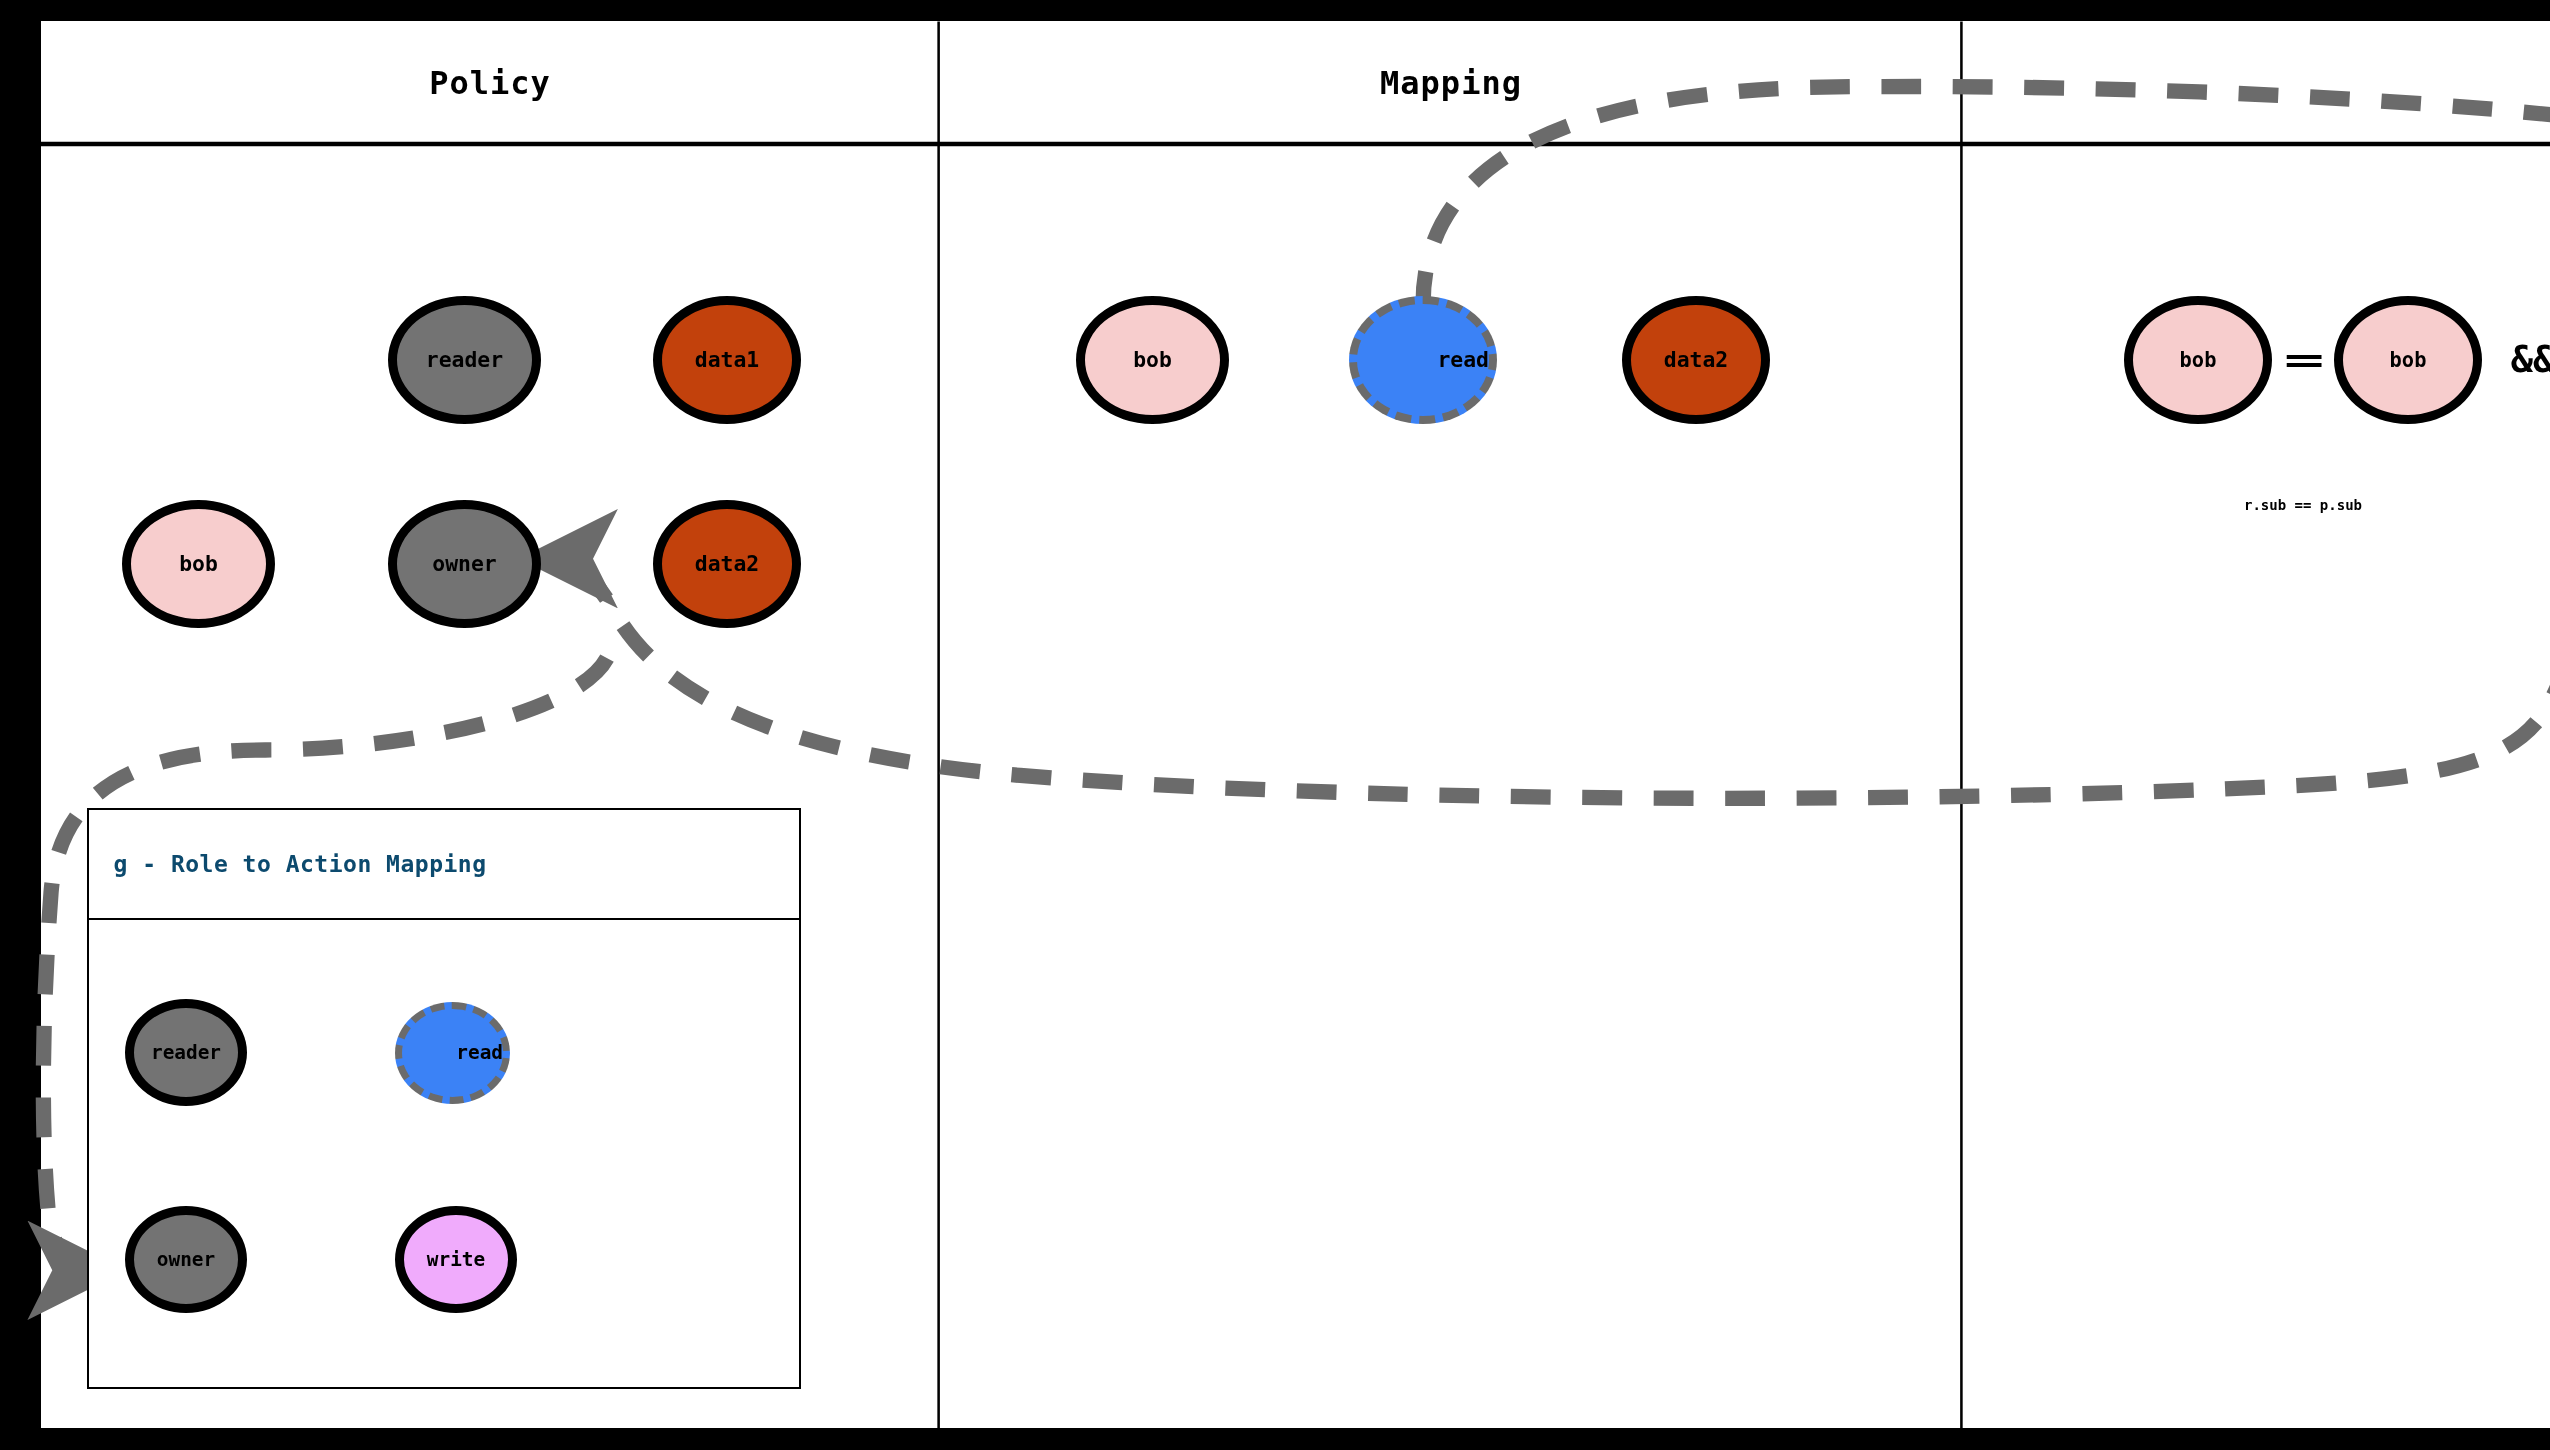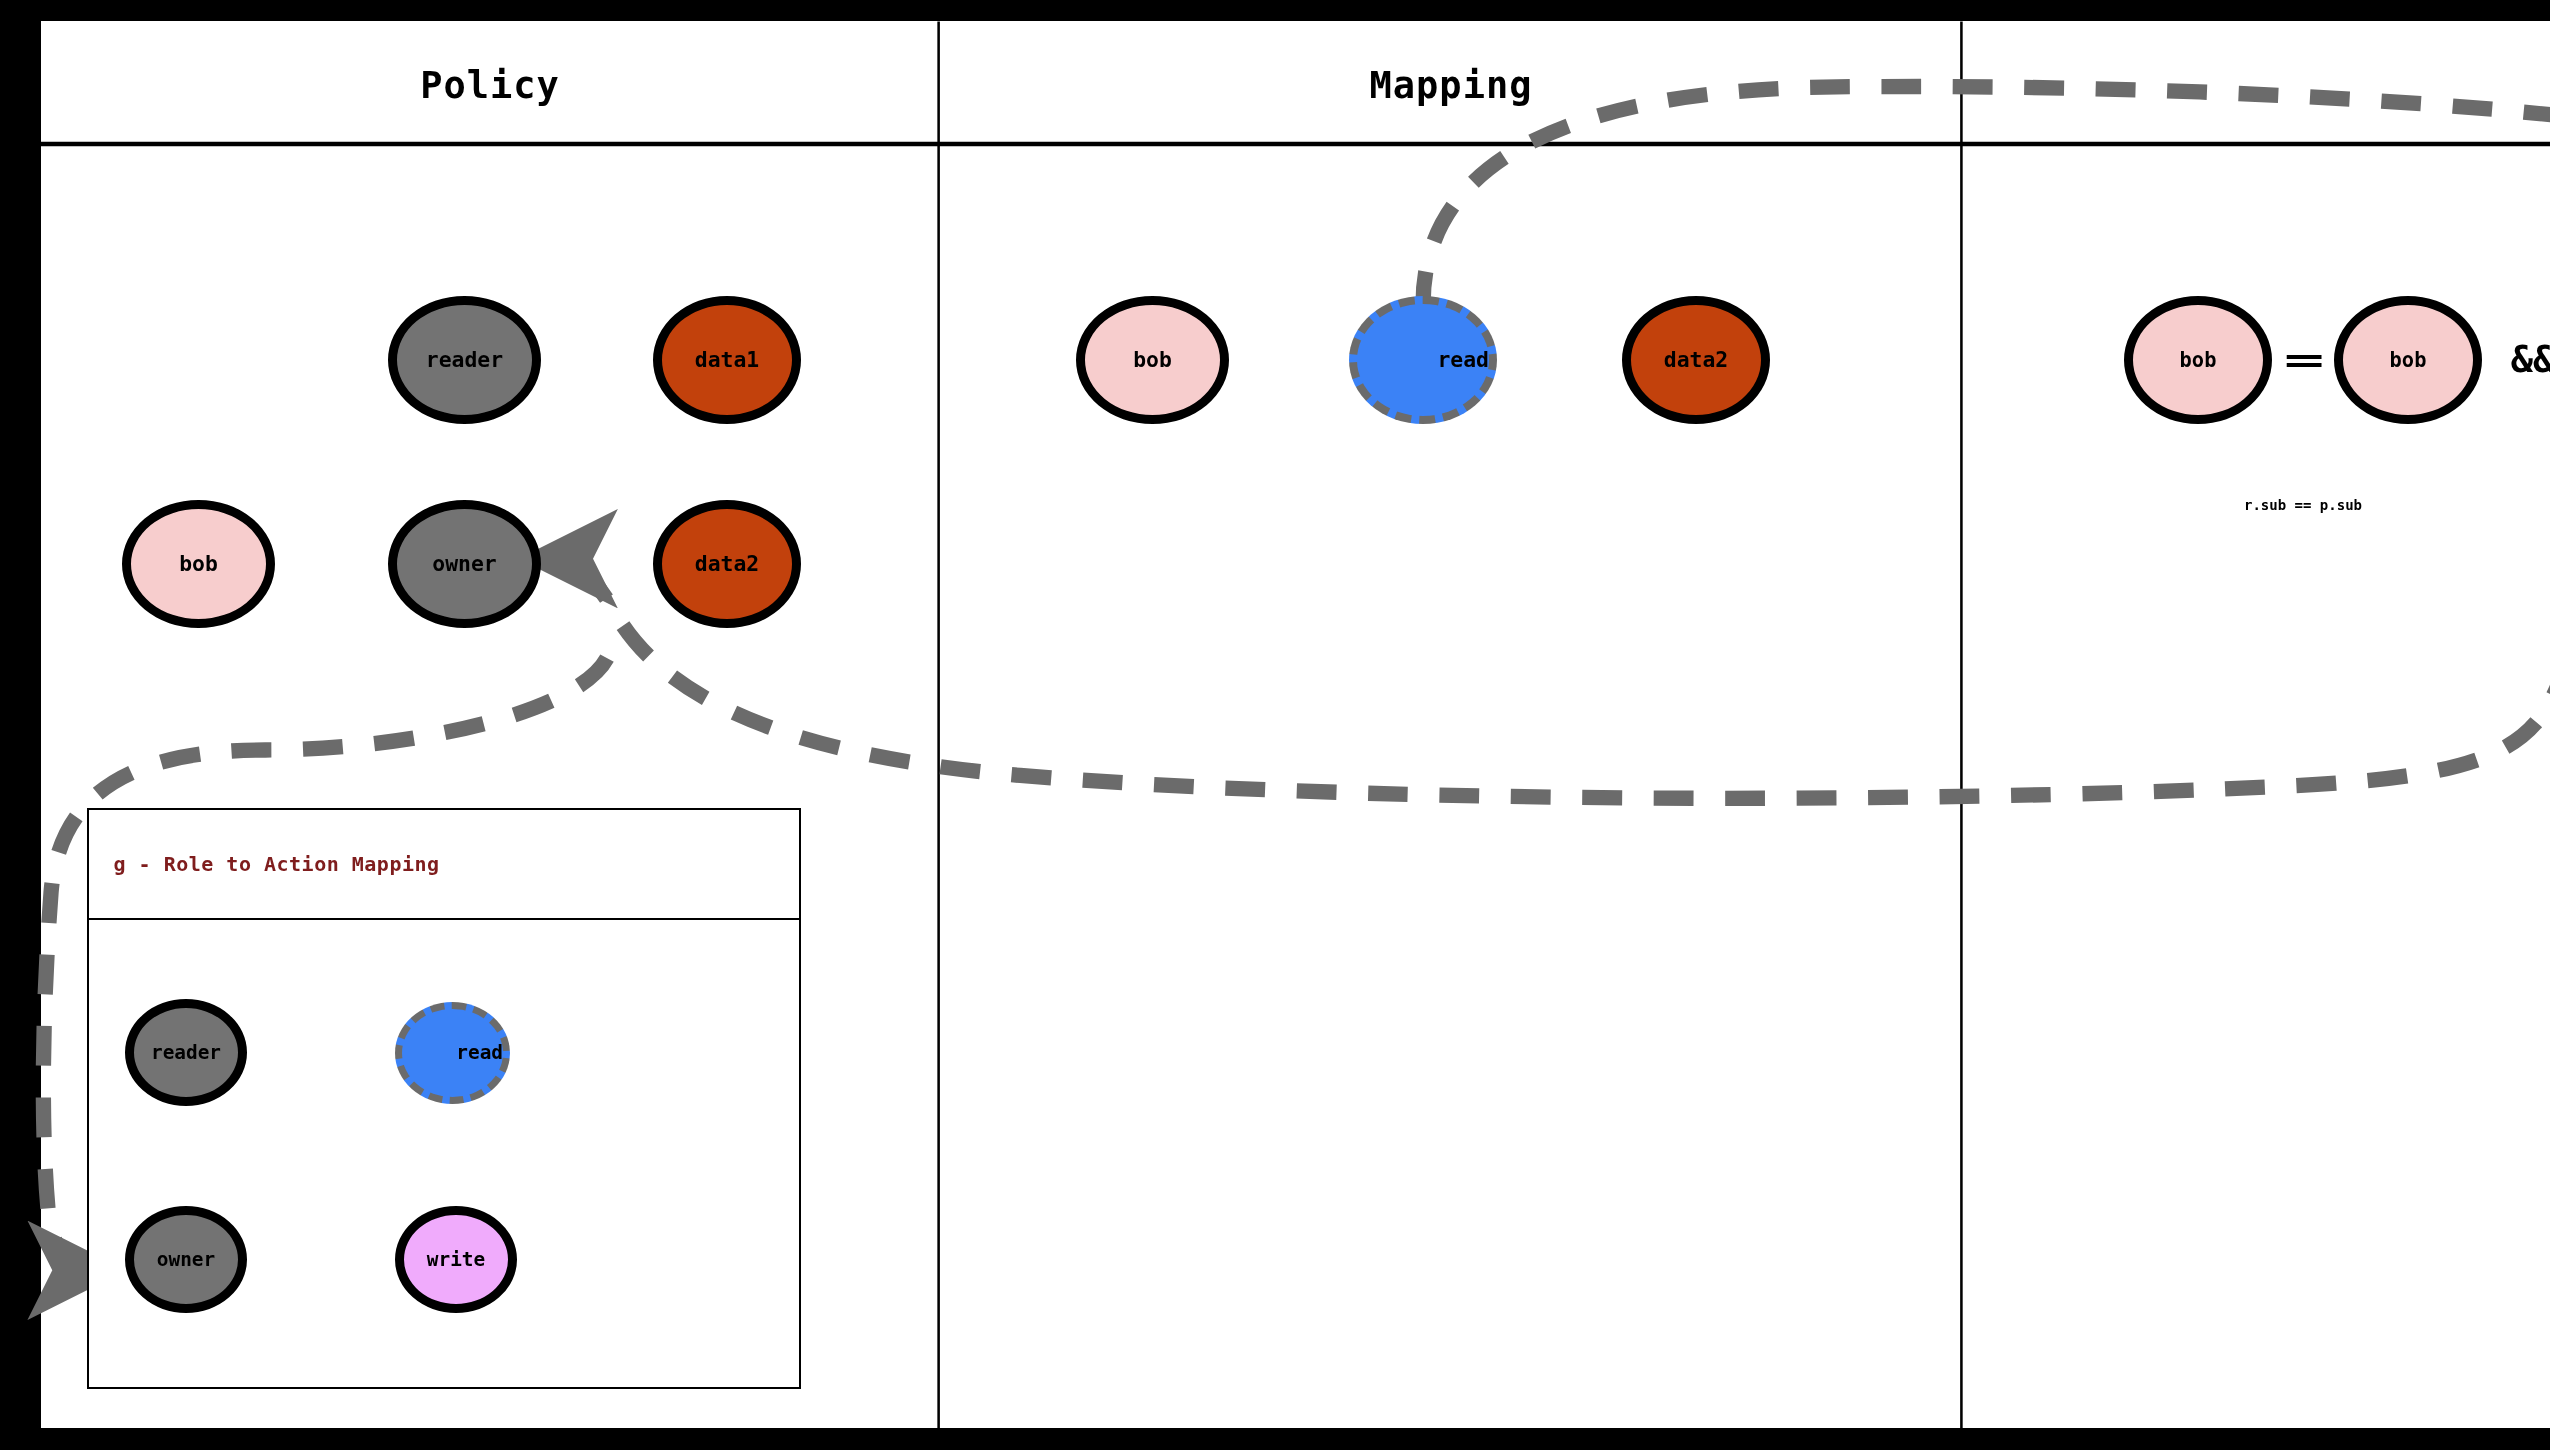--- a/index.html
+++ b/index.html
@@ -5,21 +5,21 @@
 <style>
   html,body{margin:0;padding:0;background:#000;}
   body{width:3579px;height:1451px;font-family:"DejaVu Sans Mono",monospace;}
   #stage{position:relative;width:3579px;height:1451px;background:#000;overflow:hidden;}
   #canvas{position:absolute;left:41px;top:21.4px;width:3513px;height:1407px;background:#fff;}
   #svg{position:absolute;left:0;top:0;width:3579px;height:1451px;pointer-events:none;}
 
   .col-title{
     position:absolute;text-align:center;
     font-family:"DejaVu Sans Mono",monospace;
-    font-weight:bold;font-size:37px;color:#000;
+    font-weight:bold;font-size:32px;color:#000;
     letter-spacing:1px;
   }
 
   .node{
     position:absolute;display:flex;align-items:center;justify-content:center;
     border-radius:50%;box-sizing:border-box;
     font-family:"DejaVu Sans Mono",monospace;font-weight:bold;color:#000;
     text-align:center;line-height:1;
   }
   .n-pink  {background:#f7cdcd;border:9.2px solid #000;}
@@ -46,21 +46,21 @@
     position:absolute;left:87px;top:808px;width:714px;height:581px;
     border:2.6px solid #000;box-sizing:border-box;background:#fff;
   }
   #gbox-title{
     position:absolute;left:0;top:0;width:100%;height:110px;
     border-bottom:2.6px solid #000;box-sizing:border-box;
     display:flex;align-items:center;
   }
   #gbox-title span{
     padding-left:24.5px;font-family:"DejaVu Sans Mono",monospace;
-    font-weight:bold;font-size:20px;color:#7f1d1d;letter-spacing:0.5px;
+    font-weight:bold;font-size:23px;color:#0c4a6e;letter-spacing:0.5px;
   }
   #gbox-body{position:absolute;left:0;top:110px;width:100%;height:472px;}
 </style>
 </head>
 <body>
 
 <div id="stage">
   <div id="canvas"></div>
 
   <svg id="svg" viewBox="0 0 7016 2844">

